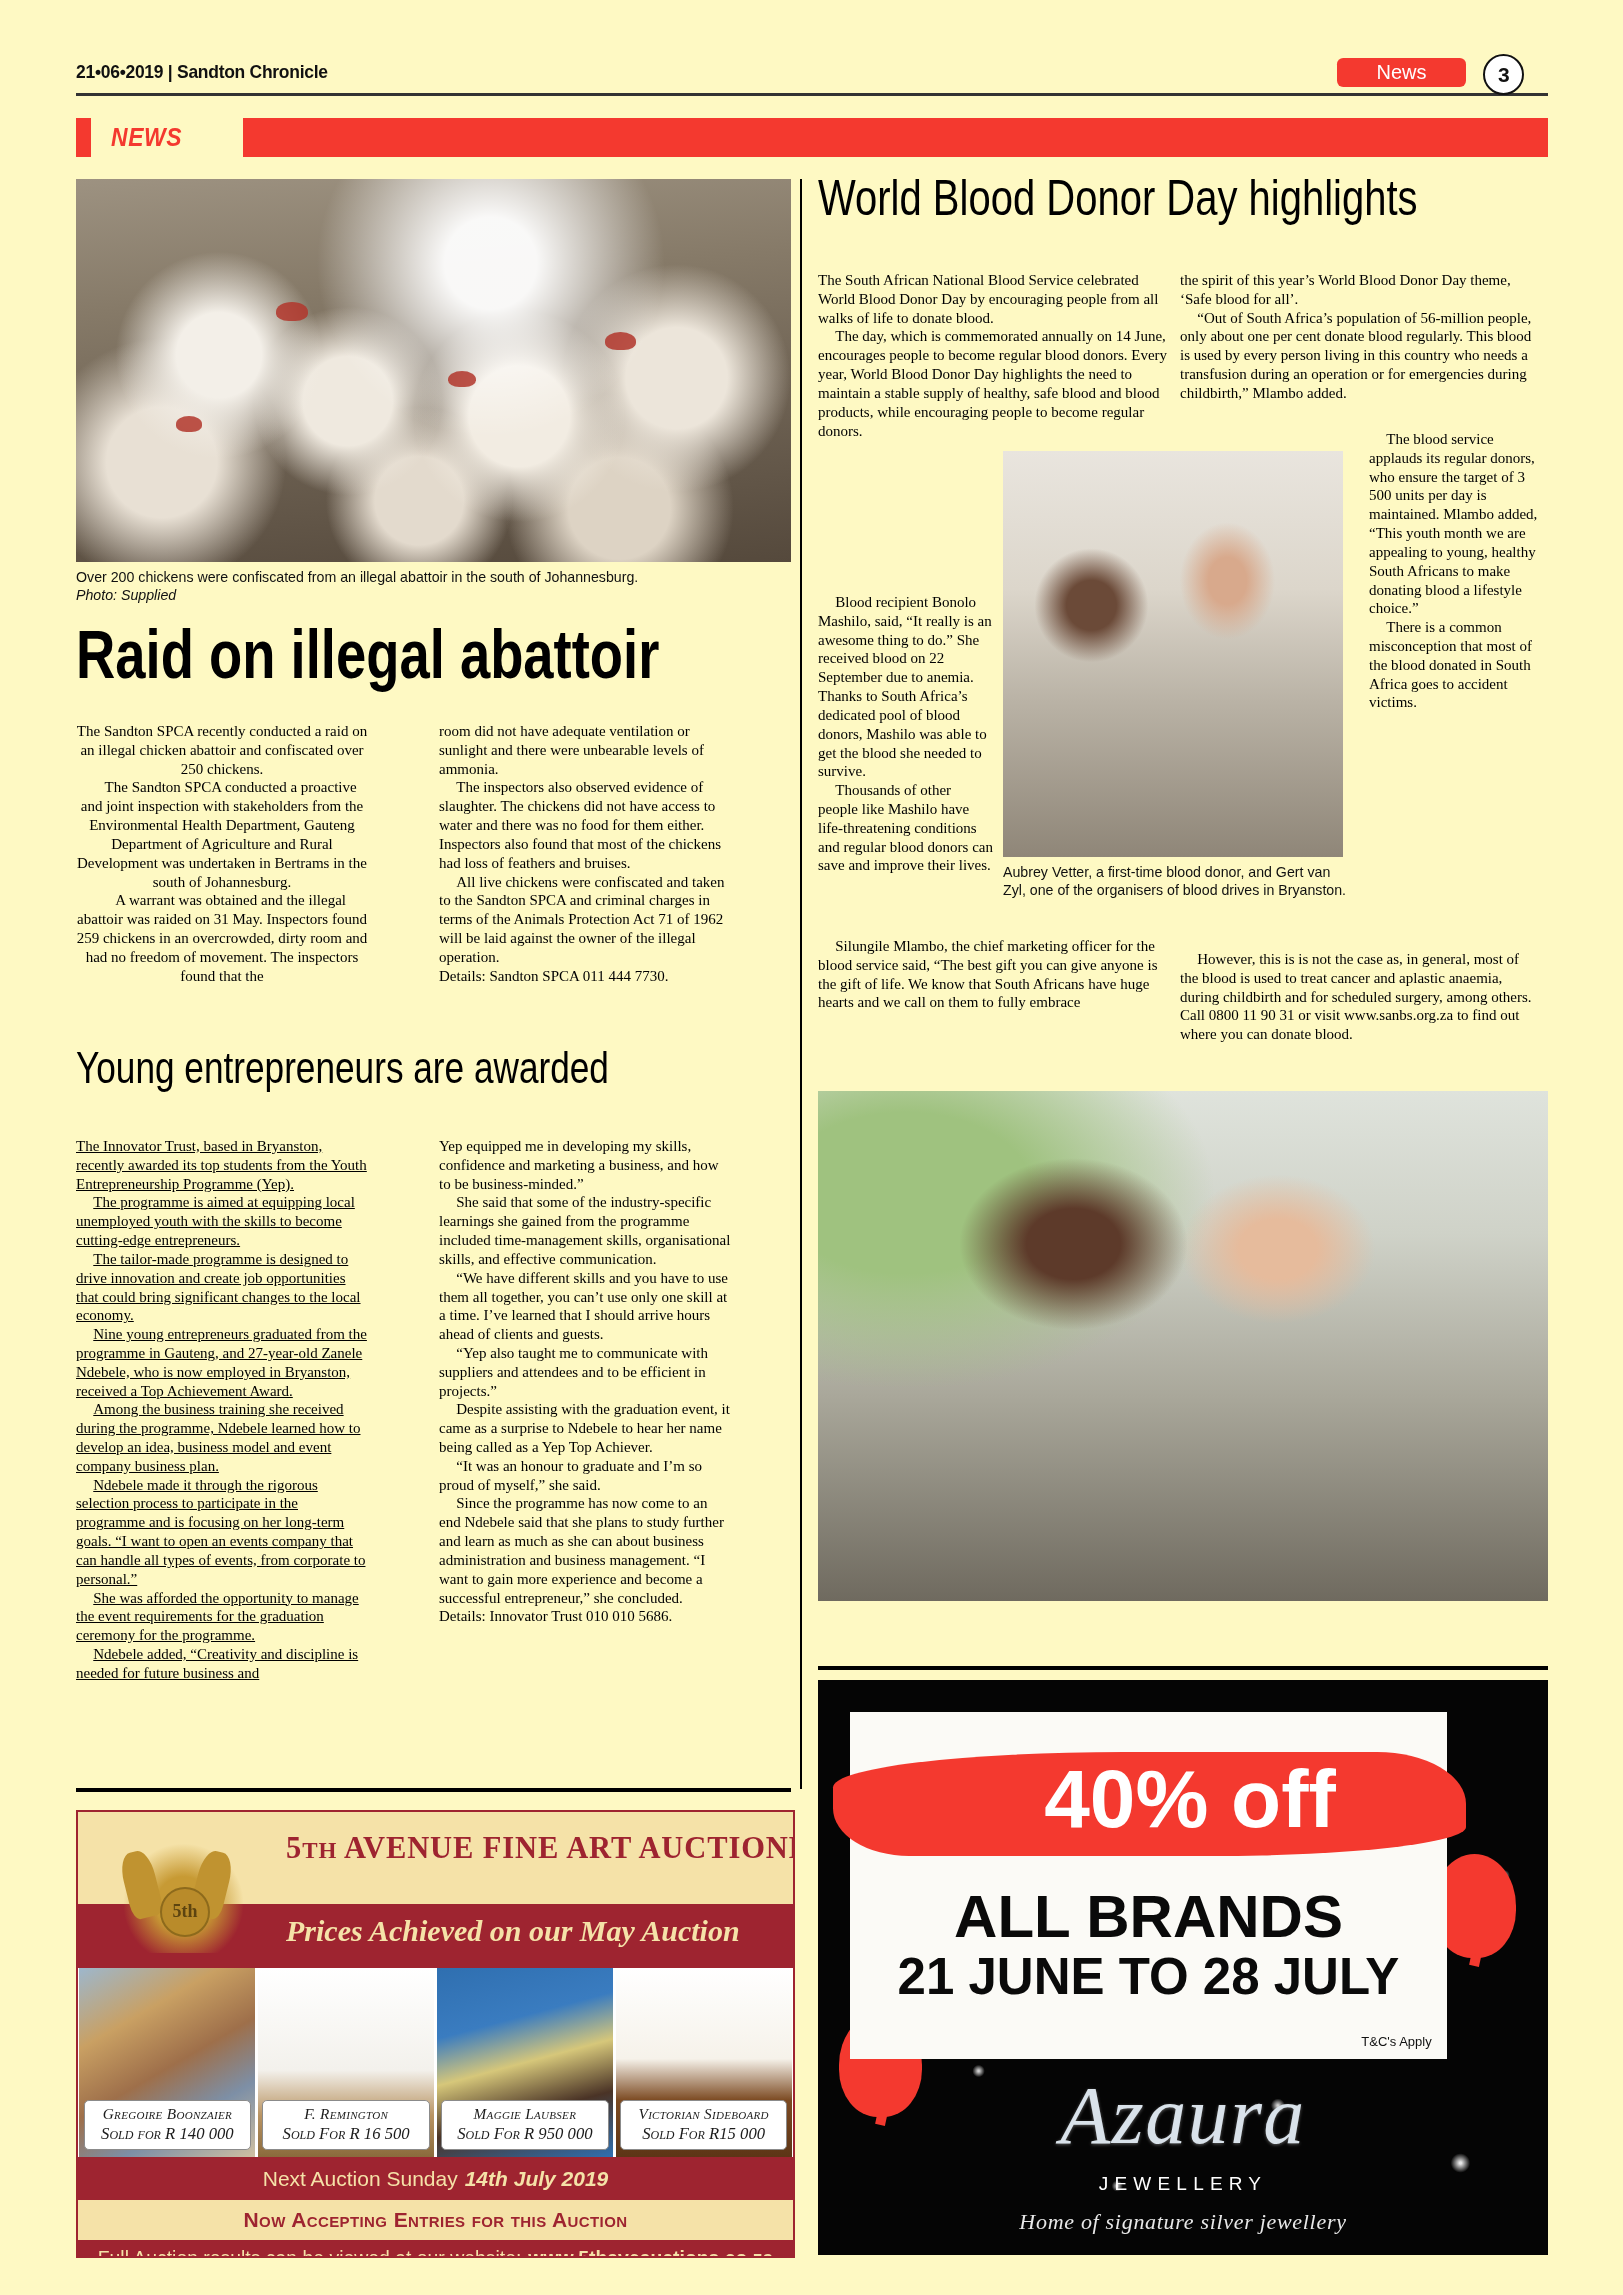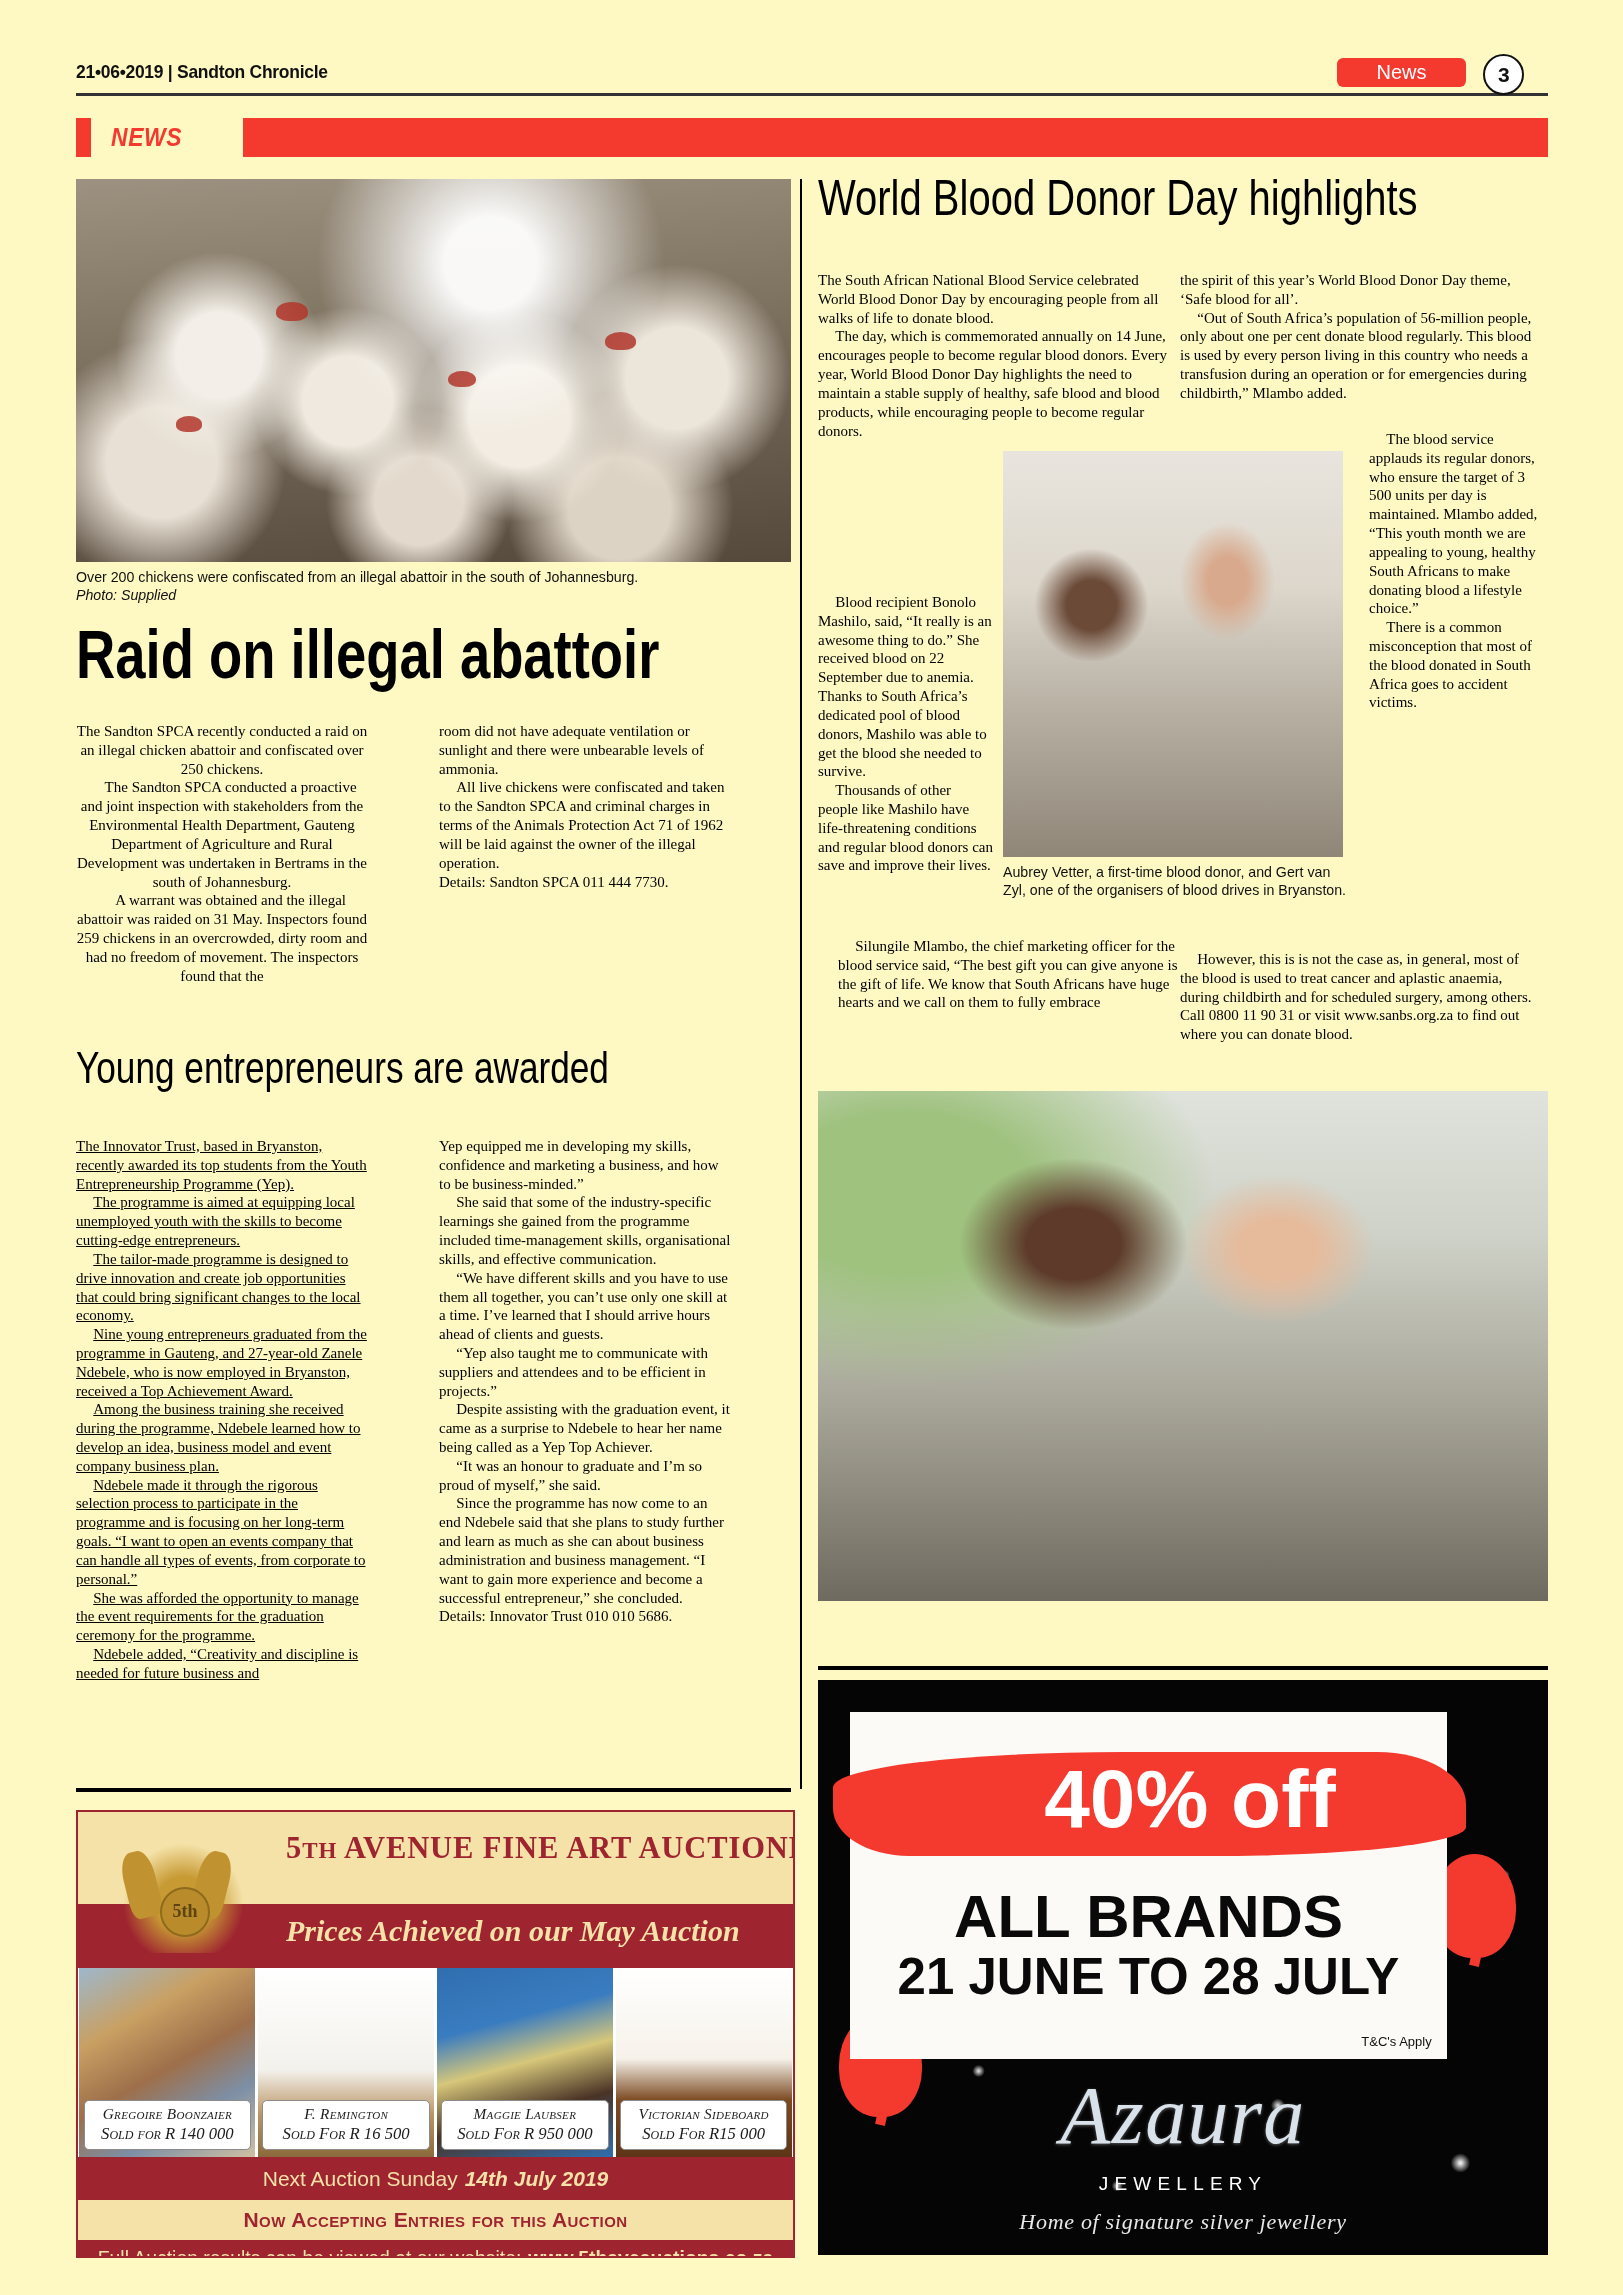--- a/index.html
+++ b/index.html
@@ -240,20 +240,21 @@
     <span>Raid on illegal abattoir</span>
   </div>
 
   <div class="body" style="left:76px;top:722px;width:292px;text-align:center;">
     <p class="first">The Sandton SPCA recently conducted a raid on an illegal chicken abattoir and confiscated over 250 chickens.</p>
     <p>The Sandton SPCA conducted a proactive and joint inspection with stakeholders from the Environmental Health Department, Gauteng Department of Agriculture and Rural Development was undertaken in Bertrams in the south of Johannesburg.</p>
     <p>A warrant was obtained and the illegal abattoir was raided on 31 May. Inspectors found 259 chickens in an overcrowded, dirty room and had no freedom of movement. The inspectors found that the</p>
   </div>
   <div class="body" style="left:439px;top:722px;width:292px;">
     <p class="first">room did not have adequate ventilation or sunlight and there were unbearable levels of ammonia.</p>
+    <p>The inspectors also observed evidence of slaughter. The chickens did not have access to water and there was no food for them either. Inspectors also found that most of the chickens had loss of feathers and bruises.</p>
     <p>All live chickens were confiscated and taken to the Sandton SPCA and criminal charges in terms of the Animals Protection Act 71 of 1962 will be laid against the owner of the illegal operation.</p>
     <p class="noind">Details: Sandton SPCA 011 444 7730.</p>
   </div>
 
   <div class="headline cond light" style="left:76px;top:1047px;width:916px;font-size:44px;">
     <span>Young entrepreneurs are awarded</span>
   </div>
 
   <div class="body" style="left:76px;top:1137px;width:292px;text-decoration:underline;">
     <p class="first">The Innovator Trust, based in Bryanston, recently awarded its top students from the Youth Entrepreneurship Programme (Yep).</p>
@@ -286,21 +287,21 @@
 
   <div class="body" style="left:818px;top:271px;width:351px;">
     <p class="first">The South African National Blood Service celebrated World Blood Donor Day by encouraging people from all walks of life to donate blood.</p>
     <p>The day, which is commemorated annually on 14 June, encourages people to become regular blood donors. Every year, World Blood Donor Day highlights the need to maintain a stable supply of healthy, safe blood and blood products, while encouraging people to become regular donors.</p>
   </div>
 
   <div class="body" style="left:818px;top:593px;width:176px;">
     <p>Blood recipient Bonolo Mashilo, said, “It really is an awesome thing to do.” She received blood on 22 September due to anemia. Thanks to South Africa’s dedicated pool of blood donors, Mashilo was able to get the blood she needed to survive.</p>
     <p>Thousands of other people like Mashilo have life-threatening conditions and regular blood donors can save and improve their lives.</p>
   </div>
-  <div class="body" style="left:818px;top:937px;width:351px;margin-left:20px;">
+  <div class="body" style="left:818px;top:937px;width:351px;">
     <p>Silungile Mlambo, the chief marketing officer for the blood service said, “The best gift you can give anyone is the gift of life. We know that South Africans have huge hearts and we call on them to fully embrace</p>
   </div>
 
   <div class="body" style="left:1180px;top:271px;width:361px;">
     <p class="first">the spirit of this year’s World Blood Donor Day theme, ‘Safe blood for all’.</p>
     <p>“Out of South Africa’s population of 56-million people, only about one per cent donate blood regularly. This blood is used by every person living in this country who needs a transfusion during an operation or for emergencies during childbirth,” Mlambo added.</p>
   </div>
   <div class="body" style="left:1369px;top:430px;width:174px;">
     <p>The blood service applauds its regular donors, who ensure the target of 3 500 units per day is maintained. Mlambo added, “This youth month we are appealing to young, healthy South Africans to make donating blood a lifestyle choice.”</p>
     <p>There is a common misconception that most of the blood donated in South Africa goes to accident victims.</p>

